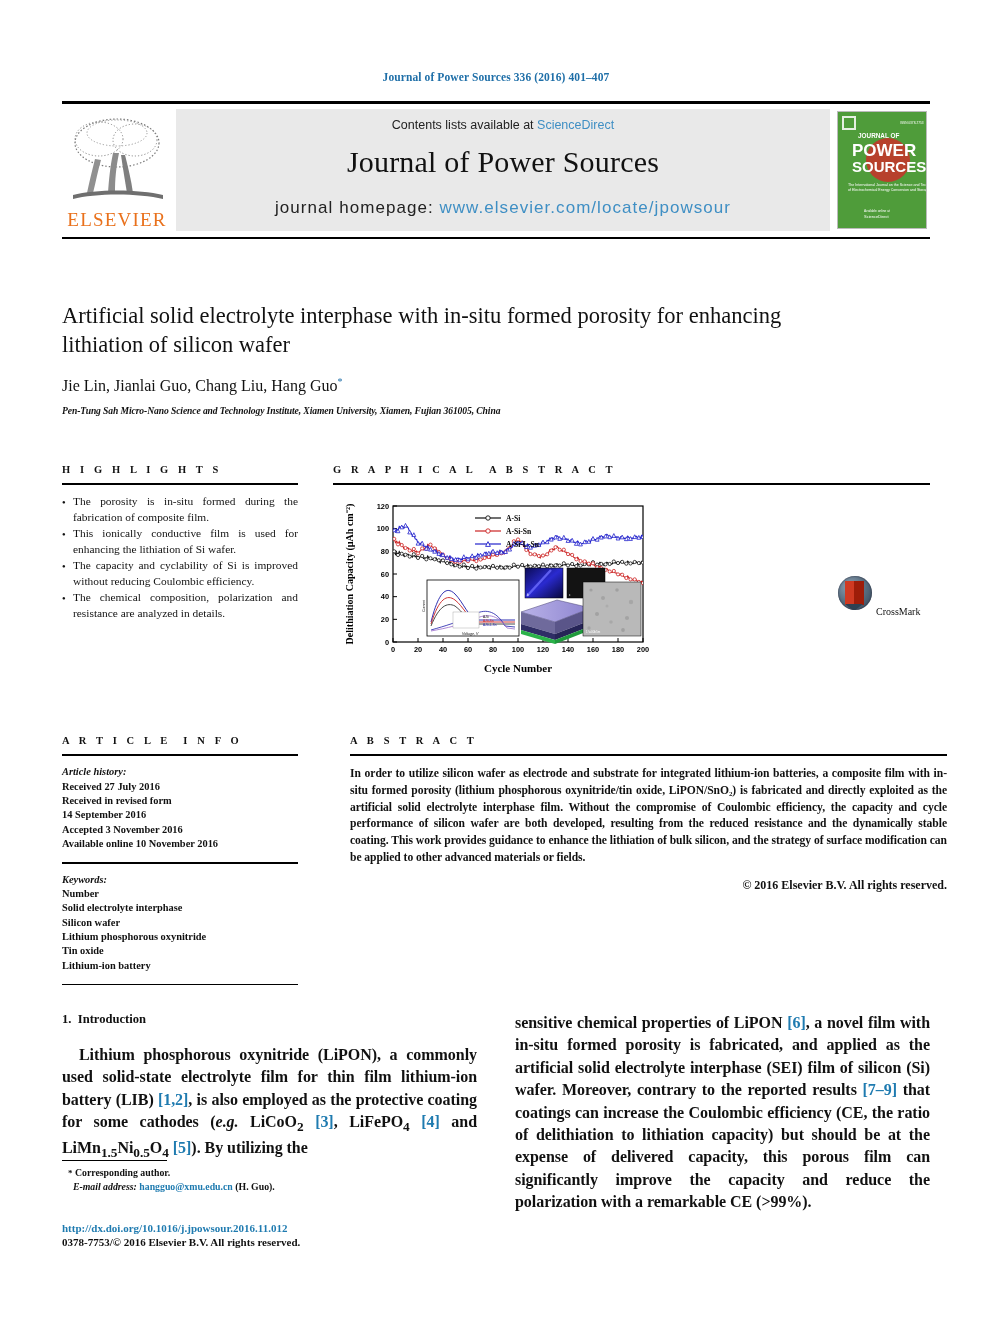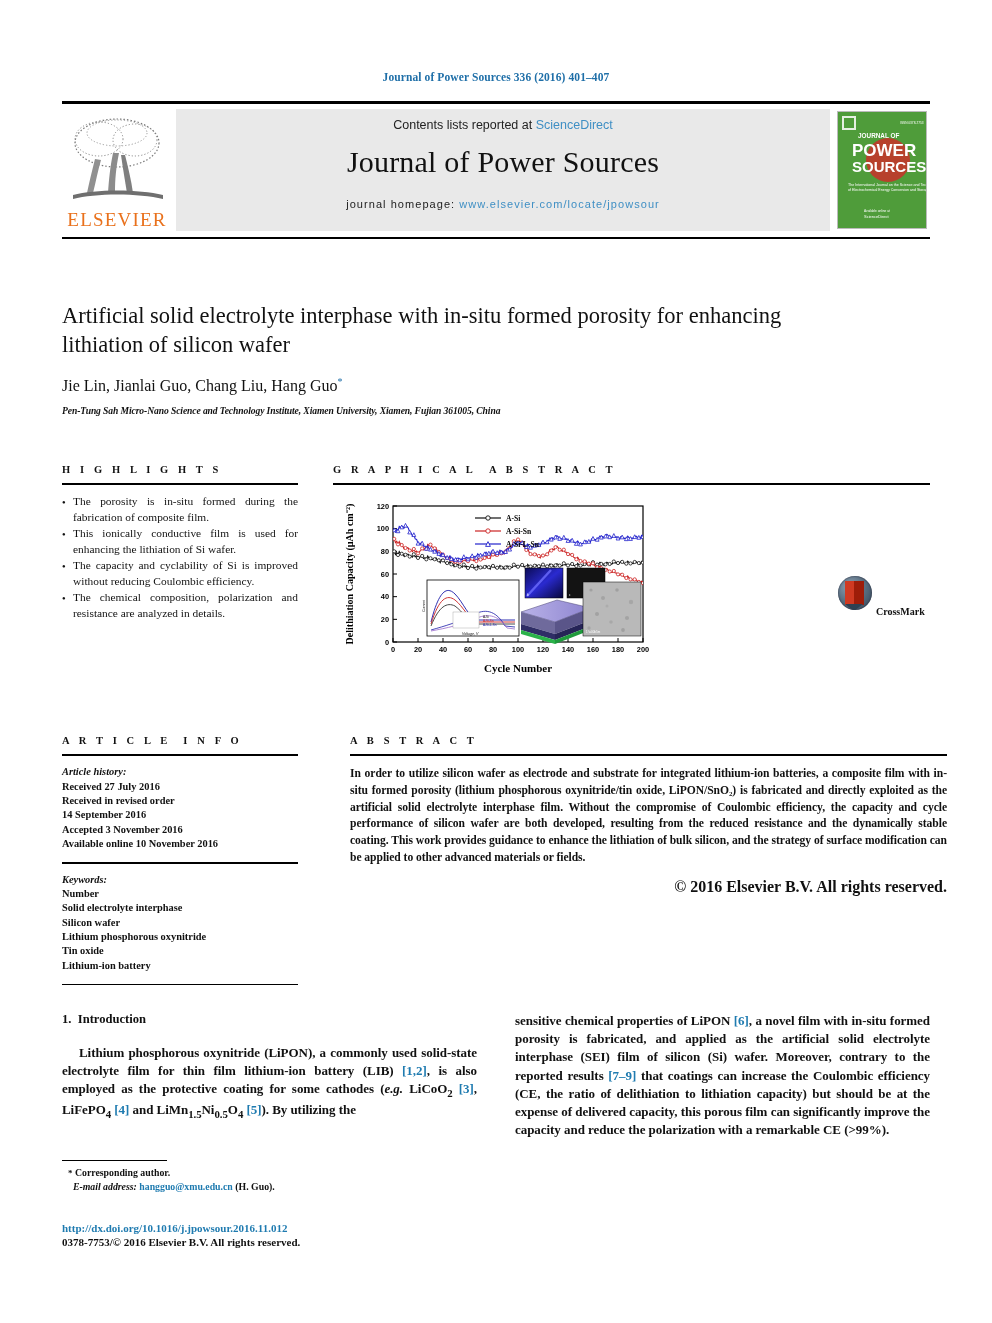--- a/index.html
+++ b/index.html
@@ -29,21 +29,21 @@
   .elsevier-word{font-family:"Liberation Serif",serif;font-size:19px;
       letter-spacing:1.2px;color:#E9711C;line-height:1;margin-top:1px;}
 
   .center-band{flex:1 1 auto;background:#e9e9e9;margin:0 4px;position:relative;}
   .contents-line{text-align:center;font-family:"Liberation Sans",sans-serif;
       font-size:12.5px;color:#222;padding-top:9px;}
   .contents-line .sd{color:#3f8fc4;}
   .journal-name{text-align:center;font-family:"Liberation Serif",serif;
       font-size:30px;color:#111;margin-top:13px;letter-spacing:.2px;}
   .homepage{text-align:center;font-family:"Liberation Sans",sans-serif;
-      font-size:11px;letter-spacing:1.05px;margin-top:19px;color:#222;}
+      font-size:17px;letter-spacing:1.05px;margin-top:19px;color:#222;}
   .homepage .url{color:#3f8fc4;}
 
   .cover{width:96px;flex:0 0 96px;display:flex;align-items:center;justify-content:center;}
   .cover-img{width:88px;height:116px;border:1px solid #bbb;background:#4f9c3a;
       position:relative;overflow:hidden;}
   .mast-rule2{height:2.5px;background:#000;width:868px;margin-top:6px;}
 
   
   .titleblock{position:absolute;top:286px;left:62px;width:868px;}
   .art-title{font-family:"Liberation Serif",serif;font-size:22.5px;line-height:1.30;
@@ -55,21 +55,21 @@
 
   .crossmark{position:absolute;top:286px;right:0px;width:92px;height:42px;
       display:flex;align-items:center;gap:4px;}
   .cm-badge{width:34px;height:34px;border-radius:50%;
       background:radial-gradient(circle at 35% 32%, #8fa3b5 0%, #5b7183 45%, #2e4152 100%);
       position:relative;overflow:hidden;box-shadow:inset 0 0 2px #223;}
   .cm-book{position:absolute;left:7px;top:5px;width:19px;height:24px;
       background:linear-gradient(90deg,#d03a22 0 50%,#9e1d09 50% 100%);}
   .cm-book:after{content:"";position:absolute;left:0;bottom:-6px;border-left:9.5px solid transparent;
       border-right:9.5px solid transparent;border-top:7px solid #2e4152;}
-  .cm-text{font-family:"Liberation Serif",serif;font-size:10px;font-weight:bold;color:#111;margin-top:36px;}
+  .cm-text{font-family:"Liberation Serif",serif;font-size:10px;font-weight:normal;color:#111;margin-top:36px;}
   .sec-head{font-family:"Liberation Serif",serif;font-size:10.5px;font-weight:bold;
       letter-spacing:3.6px;color:#111;margin-top:36px;}
   .thick-rule{height:2.2px;background:#000;}
 
   .hl-panel{position:absolute;top:428px;left:62px;width:236px;}
   .ga-panel{position:absolute;top:428px;left:333px;width:597px;}
   .ai-panel{position:absolute;top:699px;left:62px;width:236px;}
   .ab-panel{position:absolute;top:699px;left:350px;width:597px;}
 
   ul.hl{list-style:none;margin:0;padding:0;font-family:"Liberation Serif",serif;
@@ -82,28 +82,28 @@
       margin-left:2px;background:#fff;}
 
   .ai-body{font-family:"Liberation Serif",serif;font-size:10.4px;line-height:1.38;color:#111;
       font-weight:bold;}
   .ai-body .it{font-style:italic;}
   .ai-rule{height:1.3px;background:#000;margin:11px 0 9px;}
   .ai-bottom-rule{height:1.3px;background:#000;margin-top:11px;}
 
   .ab-body{font-family:"Liberation Serif",serif;font-size:11.6px;line-height:1.44;
       text-align:justify;color:#111;font-weight:bold;letter-spacing:-.05px;}
-  .copyline{text-align:right;font-family:"Liberation Serif",serif;font-size:16px;
+  .copyline{text-align:right;font-family:"Liberation Serif",serif;font-size:12px;
       font-weight:bold;margin-top:12px;color:#111;}
 
   
   .col-left{position:absolute;top:1012px;left:62px;width:415px;}
   .col-right{position:absolute;top:1012px;left:515px;width:415px;}
   .sec-title{font-family:"Liberation Serif",serif;font-size:12.6px;font-weight:bold;color:#111;}
-  .para{font-family:"Liberation Serif",serif;font-size:13px;line-height:1.40;
+  .para{font-family:"Liberation Serif",serif;font-size:16px;line-height:1.40;
       text-align:justify;color:#111;font-weight:bold;letter-spacing:-.05px;}
   .para.first{margin-top:17px;text-indent:17px;}
   .para.ind{text-indent:17px;margin-top:0;}
   .ref{color:#1f7bb0;}
   .it{font-style:italic;}
 
   
   .footnote{position:absolute;top:1160px;left:62px;width:415px;}
   .fn-rule{width:105px;height:1px;background:#000;margin-bottom:5px;}
   .fn-text{font-family:"Liberation Serif",serif;font-size:9.8px;line-height:1.45;
@@ -140,21 +140,21 @@
               <path d="M30 46 C27 58 24 70 22 80 L28 80 C31 68 33 57 36 47 Z" fill="#909090"></path>
               <path d="M8 82 C30 76 74 76 98 82 L98 86 C74 80 30 80 8 86 Z" fill="#6f6f6f"></path>
             </g>
           </svg>
         </div>
         <div class="elsevier-word">ELSEVIER</div>
       </div>
 
       <div class="center-band">
         <div class="contents-line">
-          <span>Contents lists reported at </span><span class="sd">ScienceDirect</span>
+          <span>Contents lists available at </span><span class="sd">ScienceDirect</span>
         </div>
         <div class="journal-name">Journal of Power Sources</div>
         <div class="homepage">
           <span>journal homepage: </span><span class="url">www.elsevier.com/locate/jpowsour</span>
         </div>
       </div>
 
       <div class="cover">
         <div class="cover-img">
           <svg viewBox="0 0 88 116" width="88" height="116" aria-hidden="true">
@@ -528,21 +528,21 @@
       </svg>
     </div>
   </div>
 
   <div class="ai-panel">
     <div class="sec-head">A R T I C L E&nbsp;&nbsp;I N F O</div>
     <div class="thick-rule" style="margin:8px 0 9px;"></div>
     <div class="ai-body">
       <div class="it">Article history:</div>
       <div>Received 27 July 2016</div>
-      <div>Received in revised order</div>
+      <div>Received in revised form</div>
       <div>14 September 2016</div>
       <div>Accepted 3 November 2016</div>
       <div>Available online 10 November 2016</div>
     </div>
     <div class="ai-rule"></div>
     <div class="ai-body">
       <div class="it">Keywords:</div>
       <div>Number</div>
       <div>Solid electrolyte interphase</div>
       <div>Silicon wafer</div>

